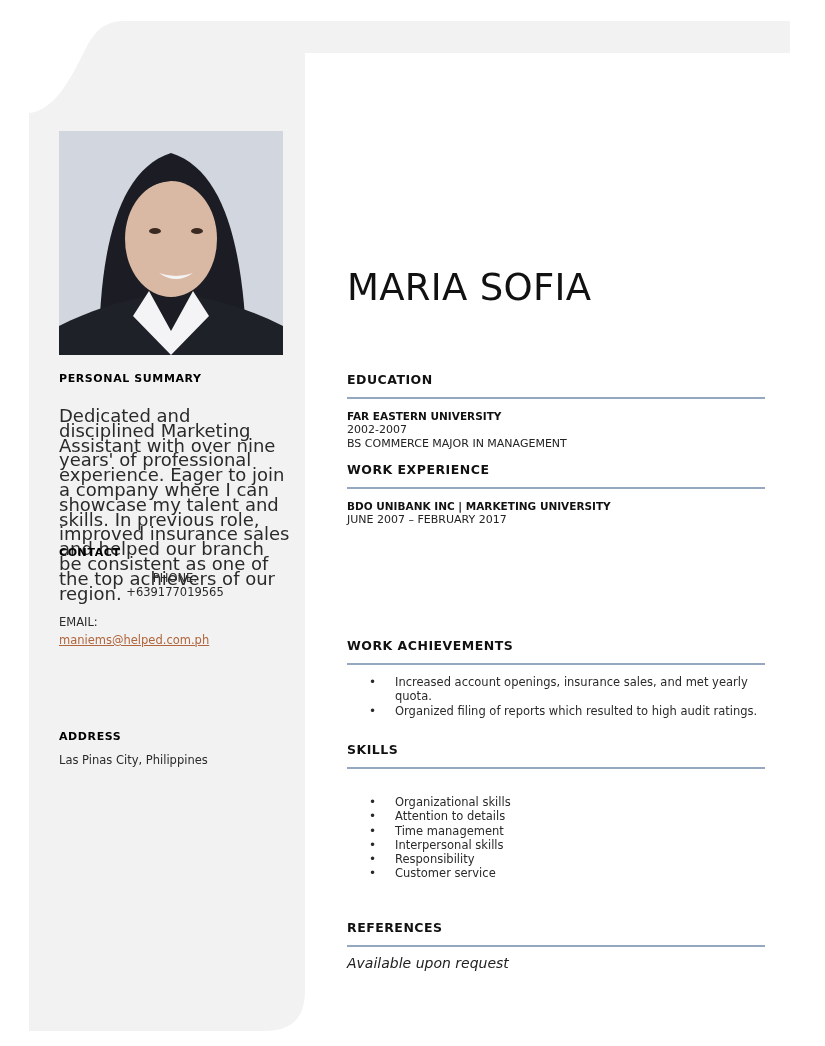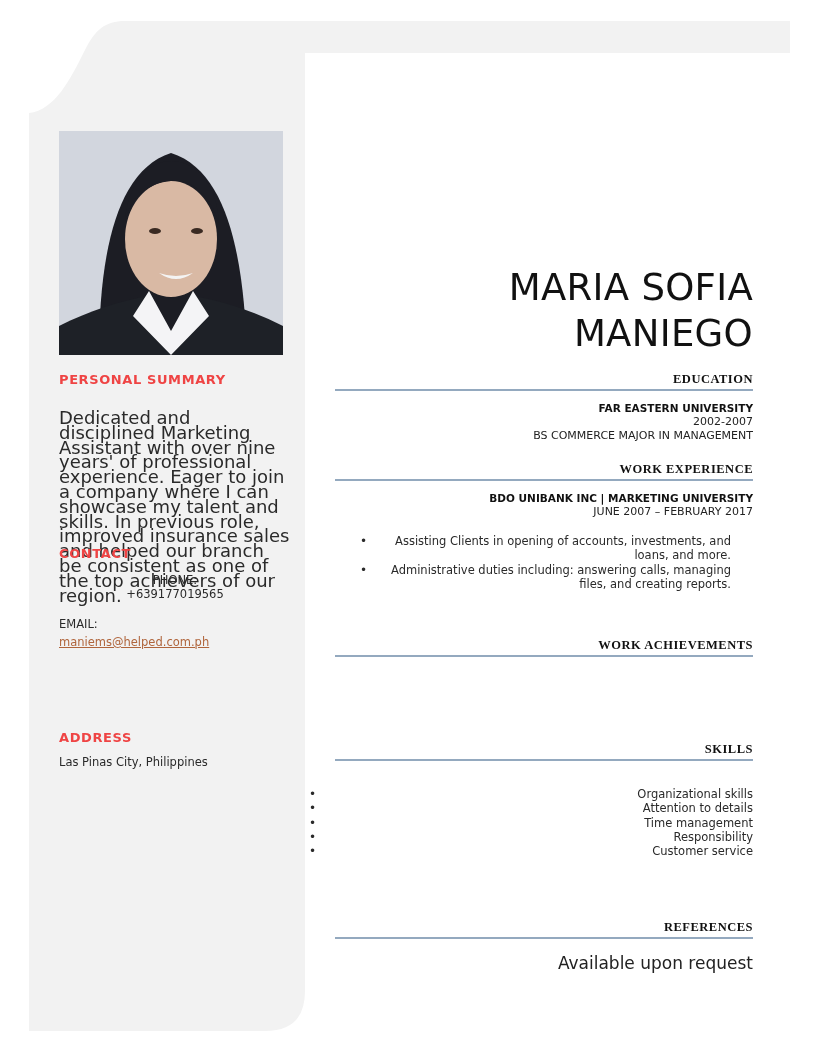--- a/index.html
+++ b/index.html
@@ -13,31 +13,31 @@
     background: #ffffff; border-top-left-radius: 70px;
   }
   .photo {
     position: absolute; left: 59px; top: 131px; width: 224px; height: 224px;
     background: #cfd4dc; overflow: hidden;
   }
   .photo svg { display: block; }
 
   .left-col { position: absolute; left: 59px; width: 232px; }
   .side-heading {
-    font-size: 13px; font-weight: bold; letter-spacing: 0.6px; color: #ef4444; margin: 0;
+    font-size: 11px; font-weight: bold; letter-spacing: 0.6px; color: #000000; margin: 0;
   }
   .side-text { font-size: 18px; line-height: 14.8px; color: #2a2a2a; margin-top: 24px; }
   .side-small { font-size: 11.5px; line-height: 14px; color: #2a2a2a; }
   .email-link { color: #b0653c; text-decoration: underline; font-size: 11.5px; }
 
-  .right-col { position: absolute; left: 335px; width: 418px; text-align: right; }
+  .right-col { position: absolute; left: 347px; width: 418px; }
   .name { font-size: 37px; line-height: 46px; font-weight: normal; letter-spacing: 0.3px; color: #111; margin: 0; }
   .sec-heading {
     font-size: 12.5px; font-weight: bold; letter-spacing: 0.5px; color: #111;
-    border-bottom: 2px solid #94a9bf; padding-bottom: 2px; margin: 0; font-family: Liberation Serif, serif;
+    border-bottom: 2px solid #94a9bf; padding-bottom: 10px; margin: 0;
   }
   .entry-title { font-size: 10.5px; font-weight: bold; color: #111; margin-top: 11px; line-height: 13px; }
   .entry-line { font-size: 11px; line-height: 14px; color: #222; }
   ul.bullets { margin: 0; padding: 0; list-style: none; }
   ul.bullets li { position: relative; font-size: 11.5px; line-height: 14.3px; color: #2a2a2a; }
   ul.bullets li::before {
     content: "•"; position: absolute; left: -26px; top: 0; font-size: 12px;
   }
 </style>
 </head>
@@ -80,51 +80,51 @@
   </div>
 </div>
 
 <div class="left-col" style="top:730px;">
   <h3 class="side-heading">ADDRESS</h3>
   <div class="side-small" style="margin-top:10px;">Las Pinas City, Philippines</div>
 </div>
 
 <div class="right-col" style="top:265px;">
   <h1 class="name">MARIA SOFIA</h1>
-  <h1 class="name">MANIEGO</h1>
 </div>
 
 <div class="right-col" style="top:372px;">
   <h2 class="sec-heading">EDUCATION</h2>
   <div class="entry-title">FAR EASTERN UNIVERSITY</div>
   <div class="entry-line">2002-2007</div>
   <div class="entry-line">BS COMMERCE MAJOR IN MANAGEMENT</div>
 </div>
 
 <div class="right-col" style="top:462px;">
   <h2 class="sec-heading">WORK EXPERIENCE</h2>
   <div class="entry-title">BDO UNIBANK INC | MARKETING UNIVERSITY</div>
   <div class="entry-line">JUNE 2007 – FEBRUARY 2017</div>
-  <ul class="bullets" style="margin-top:15px; margin-left:51px; width:345px;">
-    <li>Assisting Clients in opening of accounts, investments, and loans, and more.</li>
-    <li>Administrative duties including: answering calls, managing files, and creating reports.</li>
-  </ul>
 </div>
 
 <div class="right-col" style="top:638px;">
   <h2 class="sec-heading">WORK ACHIEVEMENTS</h2>
+  <ul class="bullets" style="margin-top:10px; margin-left:48px; width:370px;">
+    <li>Increased account openings, insurance sales, and met yearly quota.</li>
+    <li>Organized filing of reports which resulted to high audit ratings.</li>
+  </ul>
 </div>
 
 <div class="right-col" style="top:742px;">
   <h2 class="sec-heading">SKILLS</h2>
-  <ul class="bullets" style="margin-top:26px; ">
+  <ul class="bullets" style="margin-top:26px; margin-left:48px;">
     <li>Organizational skills</li>
     <li>Attention to details</li>
     <li>Time management</li>
+    <li>Interpersonal skills</li>
     <li>Responsibility</li>
     <li>Customer service</li>
   </ul>
 </div>
 
 <div class="right-col" style="top:920px;">
   <h2 class="sec-heading">REFERENCES</h2>
-  <div class="entry-line" style="margin-top:17px; font-size:17px;">Available upon request</div>
+  <div class="entry-line" style="margin-top:9px; font-size:14px;font-style:italic;">Available upon request</div>
 </div>
 
 </body></html>

